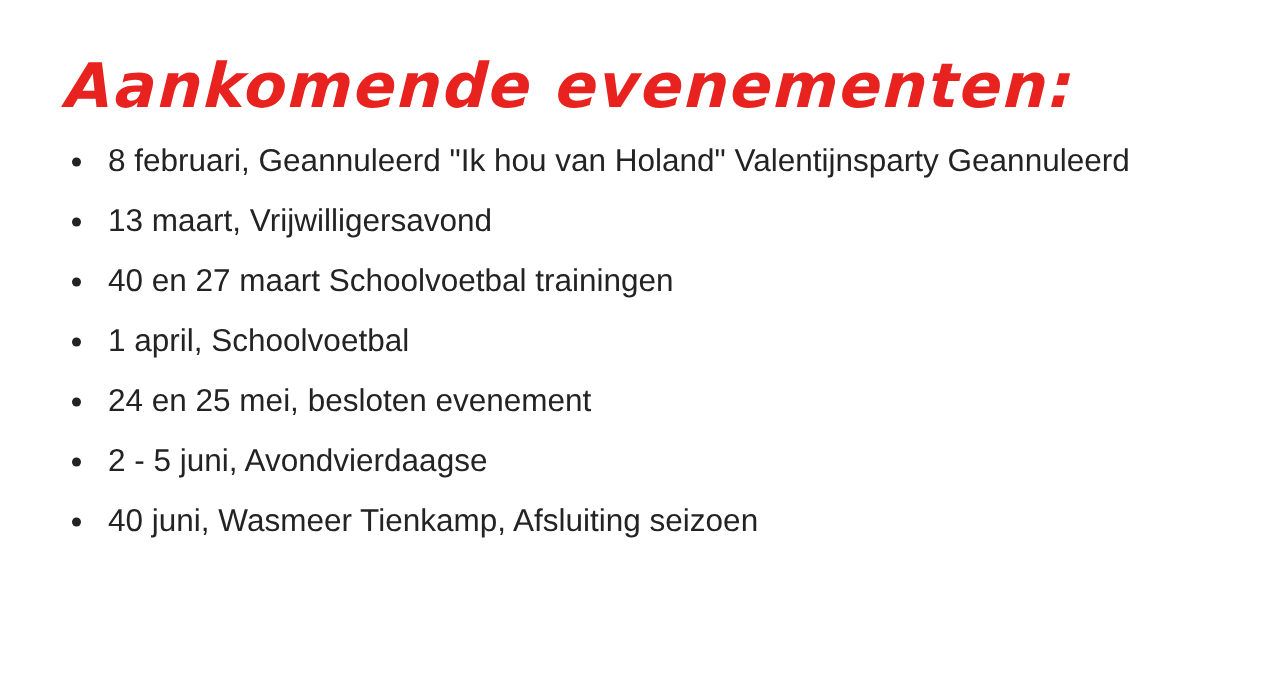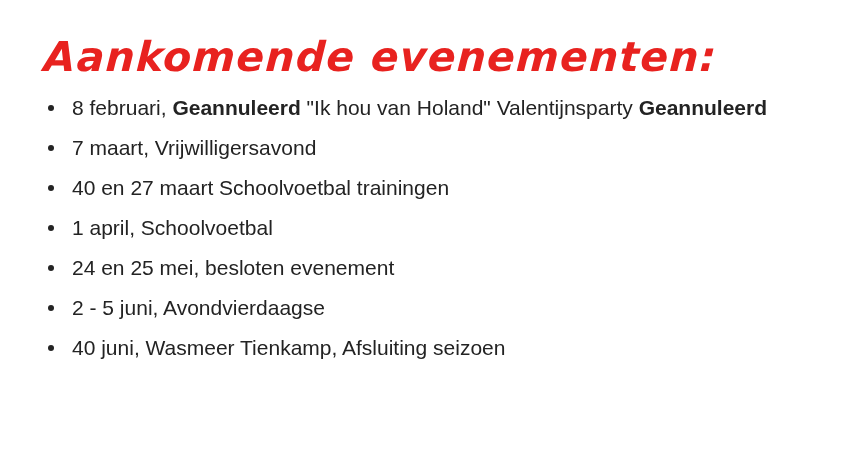--- a/index.html
+++ b/index.html
@@ -49,30 +49,30 @@
   ul.event-list li::before {
     content: "";
     position: absolute;
     left: 10px;
     top: 8px;
     width: 6px;
     height: 6px;
     border-radius: 50%;
     background: #232323;
   }
-  .b { font-weight: 700; text-align: center; }
+  .b { font-weight: 400; text-align: center; }
 </style>
 </head>
 <body>
 
 <div class="page">
   <h1 class="heading">Aankomende evenementen:</h1>
 
   <ul class="event-list">
       <li><span>8 februari, </span><span class="b">Geannuleerd</span><span> "Ik hou van Holand" Valentijnsparty </span><span class="b">Geannuleerd</span></li>
-      <li><span>7 maart, Vrijwilligersavond</span></li>
+      <li><span>13 maart, Vrijwilligersavond</span></li>
       <li><span>40 en 27 maart Schoolvoetbal trainingen</span></li>
       <li><span>1 april, Schoolvoetbal</span></li>
       <li><span>24 en 25 mei, besloten evenement</span></li>
       <li><span>2 - 5 juni, Avondvierdaagse</span></li>
       <li><span>40 juni, Wasmeer Tienkamp, Afsluiting seizoen</span></li>
     </ul>
 </div>
 
 </body></html>

